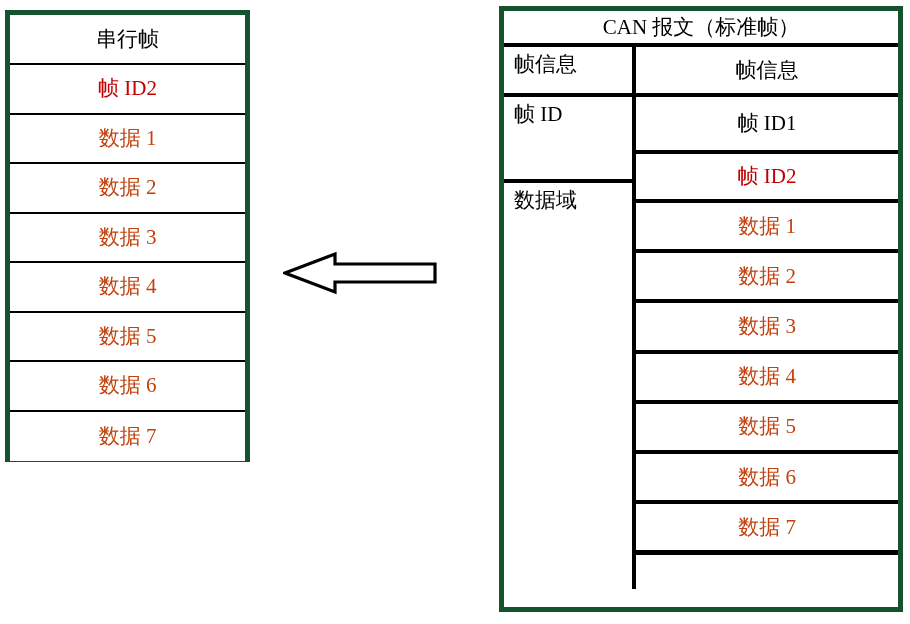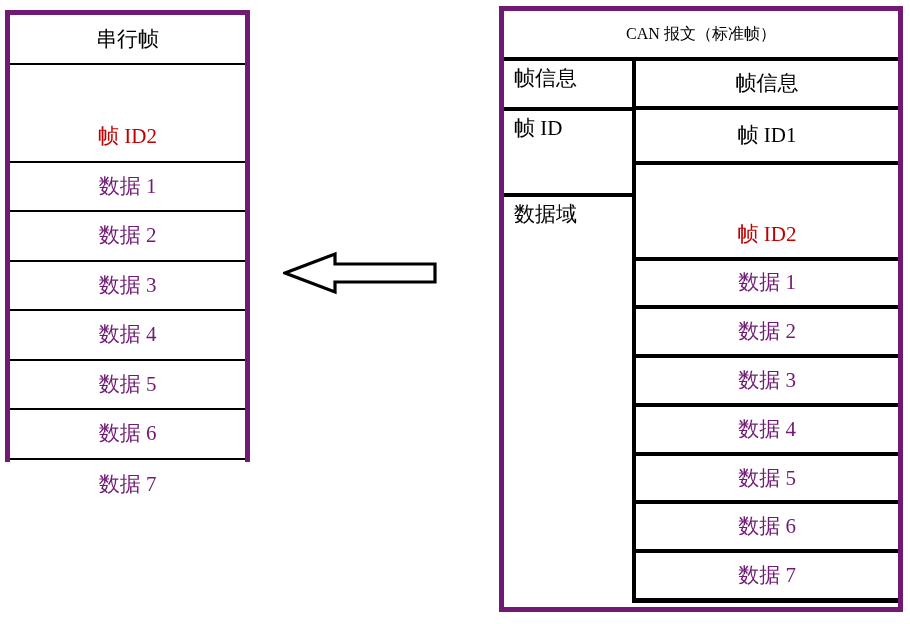--- a/index.html
+++ b/index.html
@@ -13,35 +13,35 @@
     position: relative;
     overflow: hidden;
     font-family: "Liberation Serif", "DejaVu Serif", serif;
   }
 
   
   .tbl {
     position: absolute;
     box-sizing: border-box;
     background: #ffffff;
-    border: 5px solid #701a75;
+    border: 5px solid #14532d;
   }
   .cell {
     box-sizing: border-box;
     display: flex;
     align-items: center;
     justify-content: center;
     color: #000000;
     font-size: 21px;
     line-height: 1;
     white-space: nowrap;
     background: #ffffff;
   }
-  .cell.red   { color: #c00000; margin-top: 48px; }
-  .cell.blue  { color: #701a75; }
+  .cell.red   { color: #c00000; }
+  .cell.blue  { color: #c2410c; }
 
   
   #serial-frame-table {
     left: 5px;
     top: 10px;
     width: 245px;
     height: 452px;
   }
   #serial-frame-table .row {
     box-sizing: border-box;
@@ -54,24 +54,24 @@
 
   
   #can-message-table {
     left: 499px;
     top: 6px;
     width: 404px;
     height: 606px;
   }
   #can-title {
     box-sizing: border-box;
-    height: 50px;
+    height: 36px;
     width: 100%;
     border-bottom: 4px solid #000000;
-    font-size: 16px;
+    font-size: 21px;
   }
   #can-body {
     display: flex;
     width: 100%;
     height: calc(100% - 54px);
     justify-content: flex-end;
   }
   #can-left-col {
     box-sizing: border-box;
     width: 132px;

